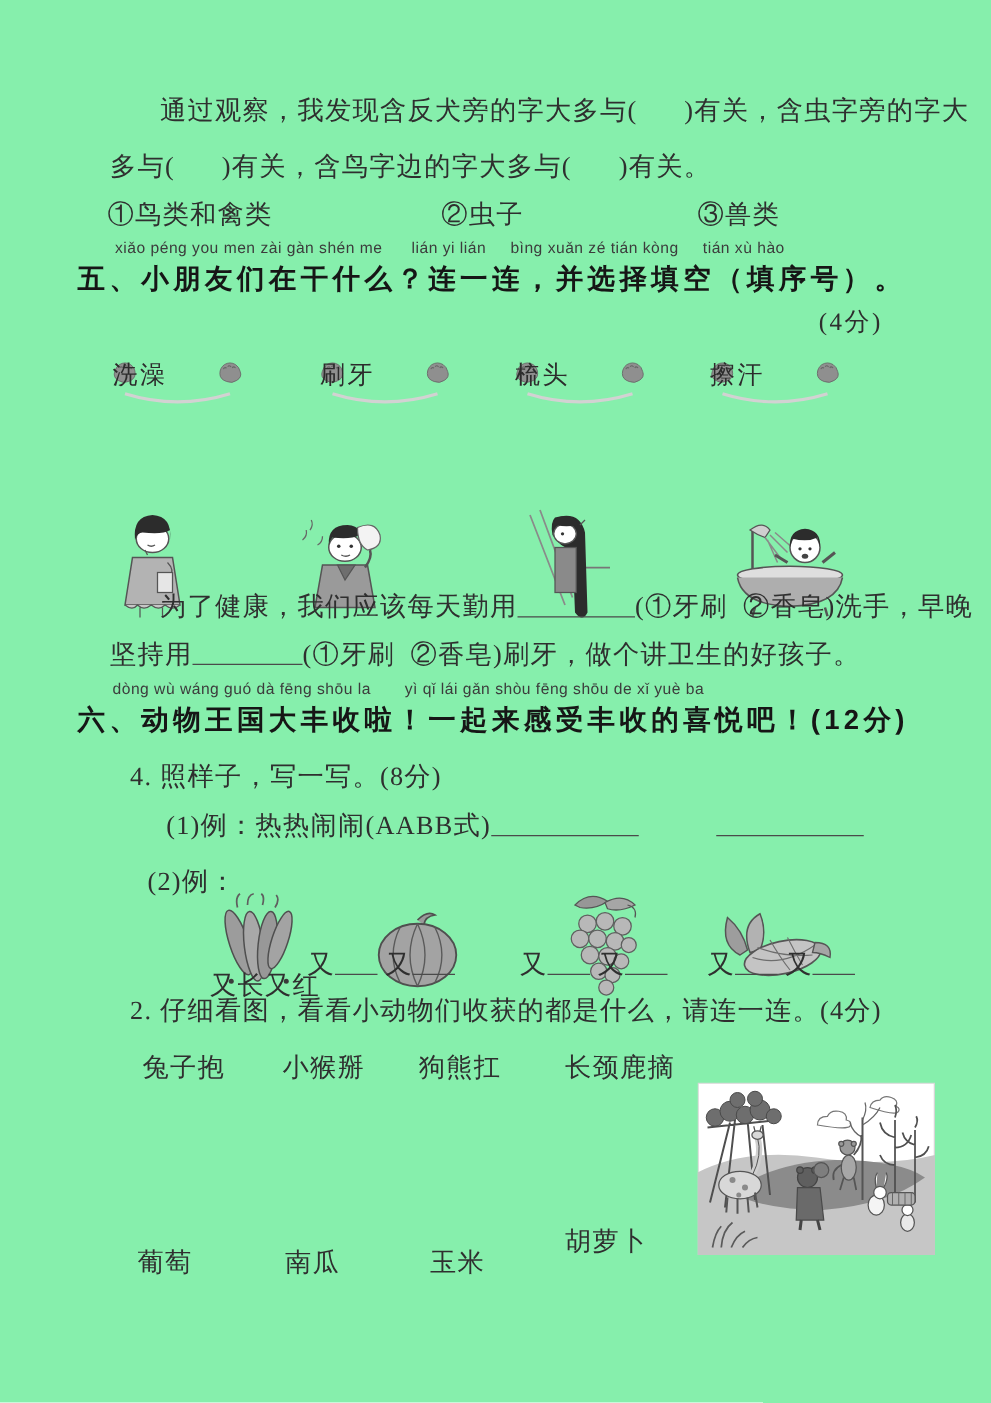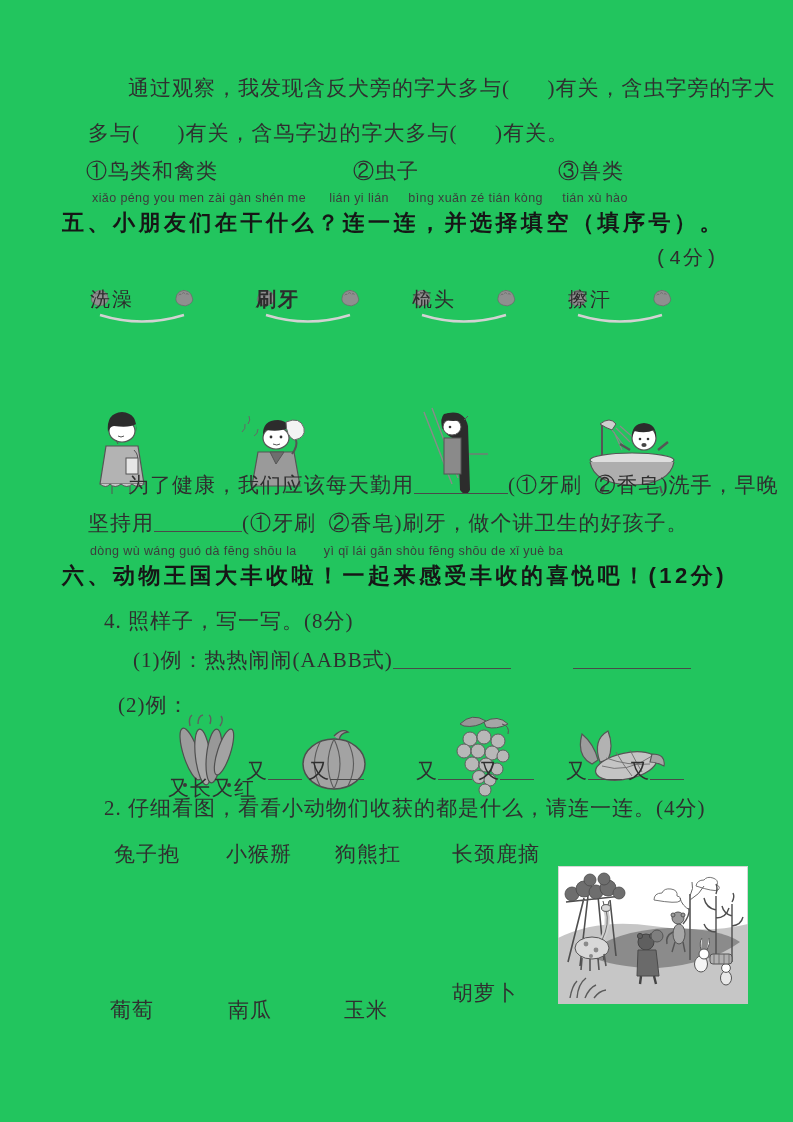--- a/index.html
+++ b/index.html
@@ -1,32 +1,32 @@
 <!DOCTYPE html>
 <html><head>
 <meta charset="utf-8">
 <style>
   * { margin:0; padding:0; box-sizing:border-box; }
   html,body { background:#ffffff; }
   .page {
     position:relative; width:793px; height:1122px; margin:0 auto;
-    background:#22c55e; overflow:hidden;
+    background:#86efac; overflow:hidden;
     font-family:"Liberation Serif","DejaVu Serif",serif; color:#2e2e2e;
   }
   .abs { position:absolute; white-space:pre; }
   .body-text { font-size:21px; letter-spacing:1px; color:#2f2f2f; }
   .title {
     font-family:"Liberation Sans","DejaVu Sans",sans-serif;
     font-weight:bold; font-size:22px; letter-spacing:3.5px; color:#161616;
   }
   .pinyin {
     font-family:"Liberation Sans","DejaVu Sans",sans-serif;
     font-size:12.5px; color:#3c3c3c; letter-spacing:0.4px;
   }
-  .score { font-size:20px; letter-spacing:2px;font-family:Liberation Mono, monospace; }
+  .score { font-size:20px; letter-spacing:2px; }
   .blank {
     display:inline-block; border-bottom:1.6px solid #4a4a4a;
     height:1.05em; vertical-align:baseline; transform:translateY(2px);
   }
   .gap { display:inline-block; }
   .banner { position:absolute; width:104px; height:44px; }
   .banner .fist { position:absolute; top:4px; width:20px; height:18px; }
   .banner .fist.left { left:0; }
   .banner .fist.right { right:0; transform:scaleX(-1); }
   .banner .banner-label {
@@ -64,21 +64,21 @@
     <span class="fist right">
         <svg viewBox="0 0 22 20" width="20" height="18">
           <path d="M2 9 Q0 14 5 17 Q9 20 14 18 Q20 16 20 11 Q20 6 16 3 Q11 0 6 3 Q3 5 2 9 Z" fill="#8f8f8f" stroke="#6a6a6a" stroke-width="0.8"></path>
           <path d="M6 6 q2 -2 3 0 M10 5 q2 -2 3 0 M14 6 q2 -1 3 1" stroke="#666" fill="none" stroke-width="0.9"></path>
         </svg>
       </span>
     <svg class="ribbon" viewBox="0 0 88 14" preserveAspectRatio="none">
         <path d="M2 2 Q44 15 86 2" fill="none" stroke="#d2d2d2" stroke-width="2.4"></path>
       </svg>
   </div>
-  <div class="banner" style="left:256px; top:285px;font-weight:bold;">
+  <div class="banner" style="left:256px; top:285px;">
     <span class="fist left">
         <svg viewBox="0 0 22 20" width="20" height="18">
           <path d="M2 9 Q0 14 5 17 Q9 20 14 18 Q20 16 20 11 Q20 6 16 3 Q11 0 6 3 Q3 5 2 9 Z" fill="#8f8f8f" stroke="#6a6a6a" stroke-width="0.8"></path>
           <path d="M6 6 q2 -2 3 0 M10 5 q2 -2 3 0 M14 6 q2 -1 3 1" stroke="#666" fill="none" stroke-width="0.9"></path>
         </svg>
       </span>
     <span class="banner-label">刷牙</span>
     <span class="fist right">
         <svg viewBox="0 0 22 20" width="20" height="18">
           <path d="M2 9 Q0 14 5 17 Q9 20 14 18 Q20 16 20 11 Q20 6 16 3 Q11 0 6 3 Q3 5 2 9 Z" fill="#8f8f8f" stroke="#6a6a6a" stroke-width="0.8"></path>

